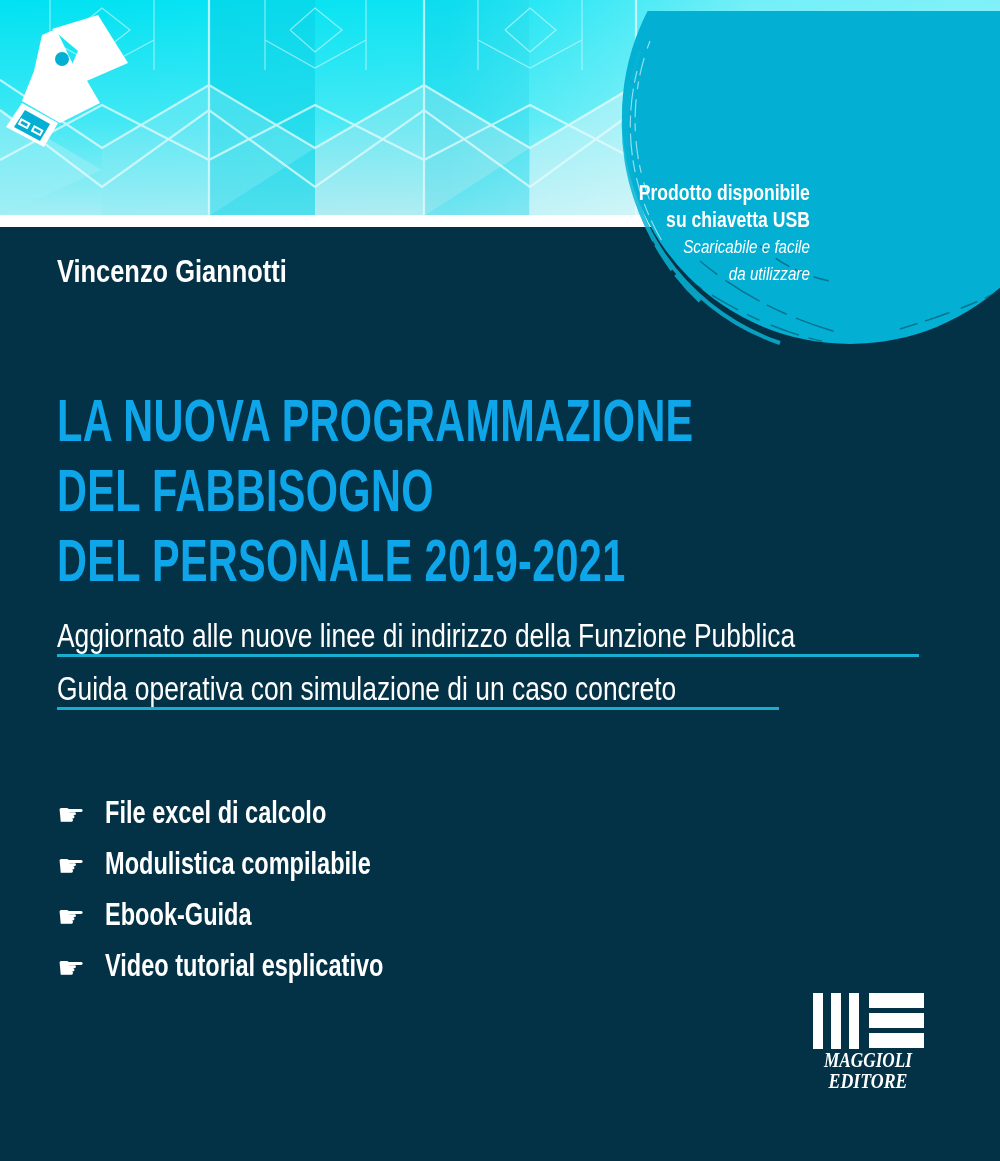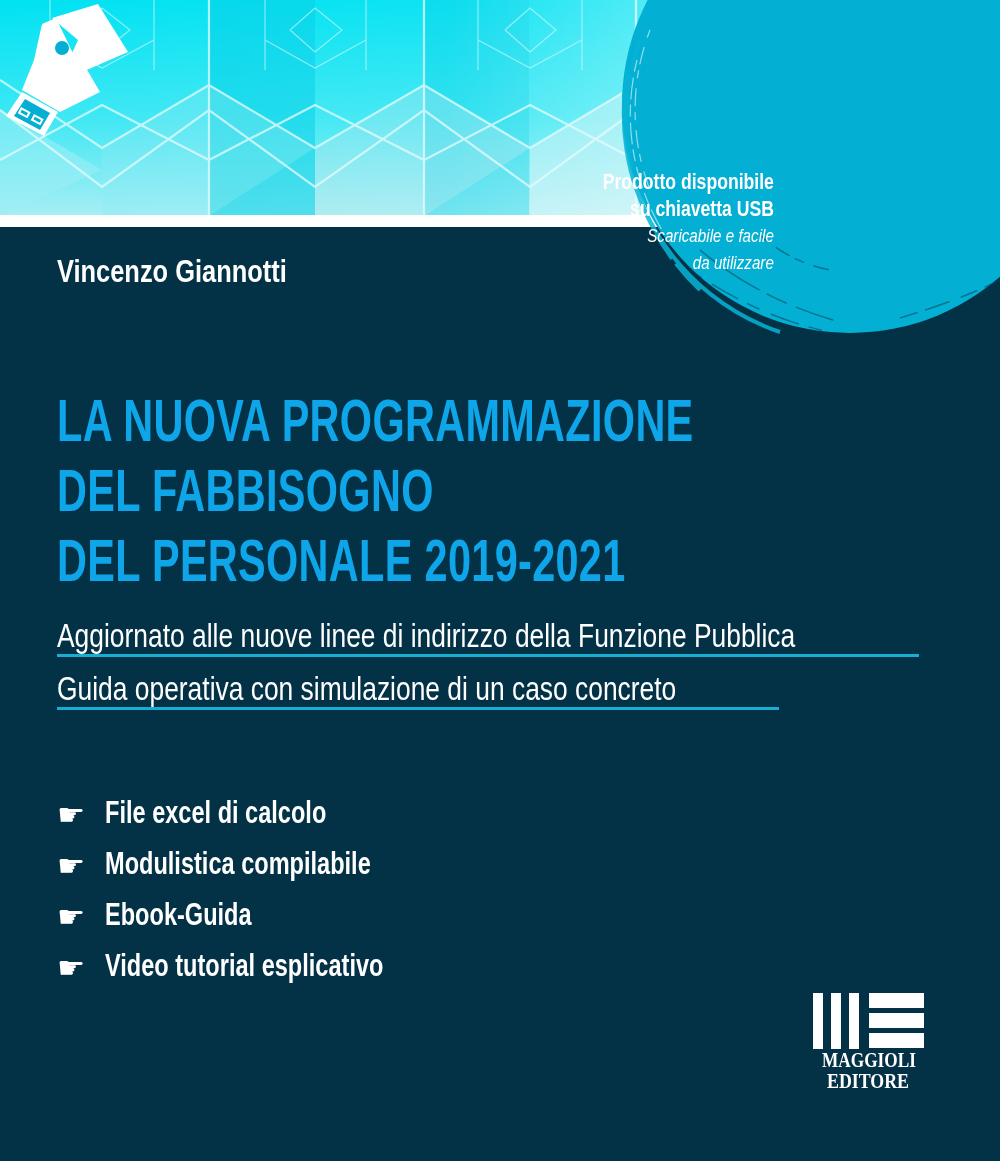--- a/index.html
+++ b/index.html
@@ -1,39 +1,39 @@
 <!DOCTYPE html>
 <html><head>
 <meta charset="utf-8">
 <style>
   html, body { margin:0; padding:0; }
   body { width:1000px; height:1161px; position:relative; overflow:hidden; background:#033247; font-family:"Liberation Sans", sans-serif; }
   .top-band { position:absolute; left:0; top:0; width:1000px; height:216px; overflow:hidden; background:#00dcef; }
   .top-band svg { position:absolute; left:0; top:0; }
   .white-strip { position:absolute; left:0; top:215px; width:1000px; height:12px; background:#ffffff; }
   .panel { position:absolute; left:0; top:227px; width:1000px; height:934px; background:#033247; }
-  .badge { position:absolute; left:0; top:0; width:852px; height:360px; pointer-events:none; }
+  .badge { position:absolute; left:0; top:11px; width:852px; height:360px; pointer-events:none;padding-left:36px; }
   .badge svg { position:absolute; left:0; top:0; }
   .badge-text { position:absolute; right:78px; top:168px; text-align:right; color:#fff; }
   .badge-line { display:block; white-space:nowrap; transform-origin:right center; }
   .badge-strong { font-weight:bold; font-size:22px; line-height:27px; transform:scaleX(0.8); }
   .badge-em { font-style:italic; font-size:19px; line-height:27px; transform:scaleX(0.8); }
   .usb { position:absolute; left:852px; top:22px; width:132px; height:136px; }
   .author { position:absolute; left:57px; top:254px; color:#fff; font-weight:bold; font-size:31px; white-space:nowrap; transform:scaleX(0.82); transform-origin:left center; }
   .title { position:absolute; left:57px; top:386px; color:#0ea5e9; }
   .title-line { display:block; font-weight:bold; font-size:60px; line-height:70px; white-space:nowrap; transform:scaleX(0.69); transform-origin:left center; letter-spacing:0.5px; }
   .subtitle { position:absolute; left:57px; top:616px; }
   .sub-line { position:relative; height:53px; }
   .sub-text { position:absolute; left:0; top:0; color:#fff; font-size:33px; line-height:40px; white-space:nowrap; transform:scaleX(0.8); transform-origin:left center; }
   .sub-underline { position:absolute; left:0; top:38px; height:3px; background:#18aed0; }
   .features { position:absolute; left:57px; top:792px; }
   .feature { position:relative; height:51px; }
   .hand { position:absolute; left:0; top:6px; color:#fff; font-family:"DejaVu Sans", sans-serif; font-size:30px; line-height:34px; transform:scaleX(1.05); transform-origin:left center; }
   .feature-text { position:absolute; left:48px; top:0; color:#fff; font-weight:bold; font-size:31px; line-height:42px; white-space:nowrap; transform:scaleX(0.76); transform-origin:left center; }
-  .logo { position:absolute; left:812px; top:993px; width:112px; height:98px; }
+  .logo { position:absolute; left:812px; top:993px; width:112px; height:98px;font-style:italic; }
   .logo-bars { position:relative; width:112px; height:56px; }
   .vbar { position:absolute; top:0; width:10px; height:56px; background:#fff; }
   .hbar { position:absolute; left:57px; width:55px; height:15px; background:#fff; }
   .logo-text { display:block; color:#fff; font-family:"Liberation Serif", serif; font-weight:bold; text-align:center; white-space:nowrap; }
   .logo-text.l1 { font-size:21px; line-height:21px; margin-top:1px; transform:scaleX(0.82); }
   .logo-text.l2 { font-size:21px; line-height:20px; transform:scaleX(0.85); }
 </style>
 </head>
 <body>
 

